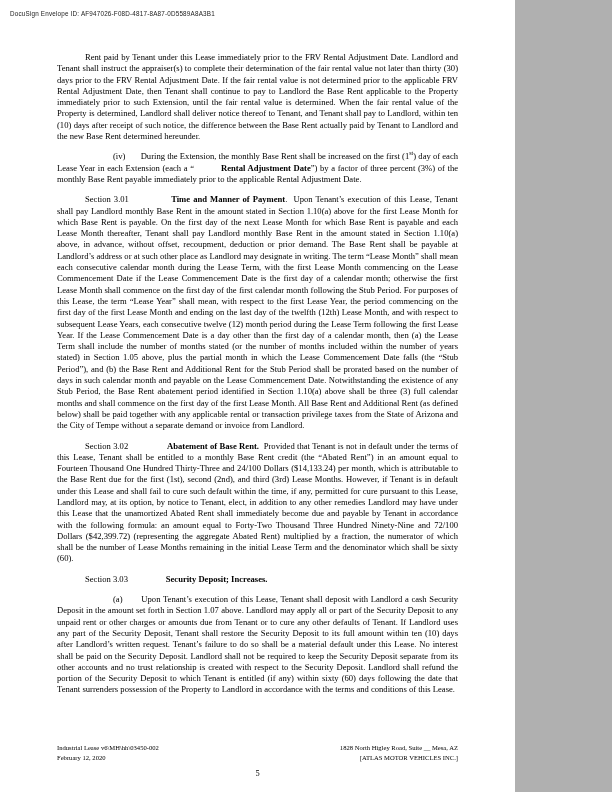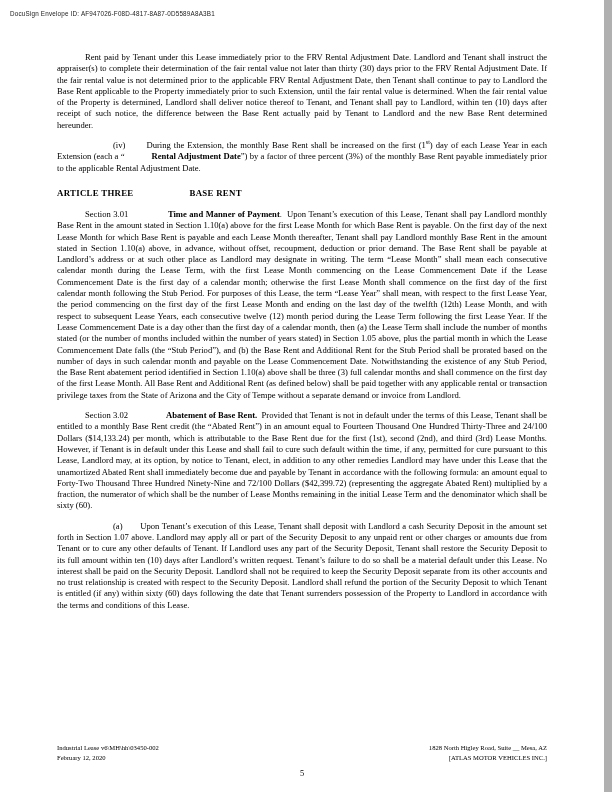--- a/index.html
+++ b/index.html
@@ -1,21 +1,21 @@
 <!DOCTYPE html>
 <html><head>
 <meta charset="utf-8">
 <style>
   html, body {
     margin: 0;
     padding: 0;
     background: #b0b0b0;
   }
   .page {
-    width: 604px;
+    width: 515px;
     height: 792px;
     background: #ffffff;
     position: relative;
     box-sizing: border-box;
     font-family: "Liberation Serif", serif;
     color: #000000;
     overflow: hidden;
   }
   .envelope-id {
     position: absolute;
@@ -84,26 +84,26 @@
 <div class="page">
 
   <div class="envelope-id">DocuSign Envelope ID: AF947026-F08D-4817-8A87-0D5589A8A3B1</div>
 
   <div class="content">
 
     <p class="indent">Rent paid by Tenant under this Lease immediately prior to the FRV Rental Adjustment Date.  Landlord and Tenant shall instruct the appraiser(s) to complete their determination of the fair rental value not later than thirty (30) days prior to the FRV Rental Adjustment Date.  If the fair rental value is not determined prior to the applicable FRV Rental Adjustment Date, then Tenant shall continue to pay to Landlord the Base Rent applicable to the Property immediately prior to such Extension, until the fair rental value is determined.  When the fair rental value of the Property is determined, Landlord shall deliver notice thereof to Tenant, and Tenant shall pay to Landlord, within ten (10) days after receipt of such notice, the difference between the Base Rent actually paid by Tenant to Landlord and the new Base Rent determined hereunder.</p>
 
     <p class="indent-lg"><span>(iv)</span>&nbsp;&nbsp;&nbsp;&nbsp;&nbsp;&nbsp;&nbsp;<span>During the Extension, the monthly Base Rent shall be increased on the first (1</span><sup>st</sup><span>) day of each Lease Year in each Extension (each a “</span><span class="b">Rental Adjustment Date</span><span>”) by a factor of three percent (3%) of the monthly Base Rent payable immediately prior to the applicable Rental Adjustment Date.</span></p>
 
-    <div class="article-head"><span>ARTICLE THREE</span><span class="spacer"></span><span>BASE RENT</span></div>
 
     <p class="indent"><span class="sec-label">Section 3.01</span>&nbsp;&nbsp;&nbsp;&nbsp;&nbsp;<span class="b u">Time and Manner of Payment</span>.&nbsp; <span>Upon Tenant’s execution of this Lease, Tenant shall pay Landlord monthly Base Rent in the amount stated in Section 1.10(a) above for the first Lease Month for which Base Rent is payable.  On the first day of the next Lease Month for which Base Rent is payable and each Lease Month thereafter, Tenant shall pay Landlord monthly Base Rent in the amount stated in Section 1.10(a) above, in advance, without offset, recoupment, deduction or prior demand.  The Base Rent shall be payable at Landlord’s address or at such other place as Landlord may designate in writing.  The term “Lease Month” shall mean each consecutive calendar month during the Lease Term, with the first Lease Month commencing on the Lease Commencement Date if the Lease Commencement Date is the first day of a calendar month; otherwise the first Lease Month shall commence on the first day of the first calendar month following the Stub Period.  For purposes of this Lease, the term “Lease Year” shall mean, with respect to the first Lease Year, the period commencing on the first day of the first Lease Month and ending on the last day of the twelfth (12th) Lease Month, and with respect to subsequent Lease Years, each consecutive twelve (12) month period during the Lease Term following the first Lease Year.  If the Lease Commencement Date is a day other than the first day of a calendar month, then (a) the Lease Term shall include the number of months stated (or the number of months included within the number of years stated) in Section 1.05 above, plus the partial month in which the Lease Commencement Date falls (the “Stub Period”), and (b) the Base Rent and Additional Rent for the Stub Period shall be prorated based on the number of days in such calendar month and payable on the Lease Commencement Date.  Notwithstanding the existence of any Stub Period, the Base Rent abatement period identified in Section 1.10(a) above shall be three (3) full calendar months and shall commence on the first day of the first Lease Month.  All Base Rent and Additional Rent (as defined below) shall be paid together with any applicable rental or transaction privilege taxes from the State of Arizona and the City of Tempe without a separate demand or invoice from Landlord.</span></p>
 
     <p class="indent"><span class="sec-label">Section 3.02</span>&nbsp;&nbsp;&nbsp;&nbsp;&nbsp;<span class="b u">Abatement of Base Rent.</span>&nbsp; <span>Provided that Tenant is not in default under the terms of this Lease, Tenant shall be entitled to a monthly Base Rent credit (the “Abated Rent”) in an amount equal to Fourteen Thousand One Hundred Thirty-Three and 24/100 Dollars ($14,133.24) per month, which is attributable to the Base Rent due for the first (1st), second (2nd), and third (3rd) Lease Months.  However, if Tenant is in default under this Lease and shall fail to cure such default within the time, if any, permitted for cure pursuant to this Lease, Landlord may, at its option, by notice to Tenant, elect, in addition to any other remedies Landlord may have under this Lease that the unamortized Abated Rent shall immediately become due and payable by Tenant in accordance with the following formula: an amount equal to Forty-Two Thousand Three Hundred Ninety-Nine and 72/100 Dollars ($42,399.72) (representing the aggregate Abated Rent) multiplied by a fraction, the numerator of which shall be the number of Lease Months remaining in the initial Lease Term and the denominator which shall be sixty (60).</span></p>
 
+    <p class="indent"><span class="sec-label">Section 3.03</span>&nbsp;&nbsp;&nbsp;&nbsp;&nbsp;<span class="b u">Security Deposit; Increases.</span></p>
 
     <p class="indent-lg"><span>(a)</span>&nbsp;&nbsp;&nbsp;&nbsp;&nbsp;&nbsp;&nbsp;<span>Upon Tenant’s execution of this Lease, Tenant shall deposit with Landlord a cash Security Deposit in the amount set forth in Section 1.07 above.  Landlord may apply all or part of the Security Deposit to any unpaid rent or other charges or amounts due from Tenant or to cure any other defaults of Tenant.  If Landlord uses any part of the Security Deposit, Tenant shall restore the Security Deposit to its full amount within ten (10) days after Landlord’s written request.  Tenant’s failure to do so shall be a material default under this Lease.  No interest shall be paid on the Security Deposit.  Landlord shall not be required to keep the Security Deposit separate from its other accounts and no trust relationship is created with respect to the Security Deposit.  Landlord shall refund the portion of the Security Deposit to which Tenant is entitled (if any) within sixty (60) days following the date that Tenant surrenders possession of the Property to Landlord in accordance with the terms and conditions of this Lease.</span></p>
 
   </div>
 
   <div class="footer">
     <div class="footer-row">
       <div class="footer-left">
         <div>Industrial Lease v6\MH\hh\03450-002</div>
         <div>February 12, 2020</div>

